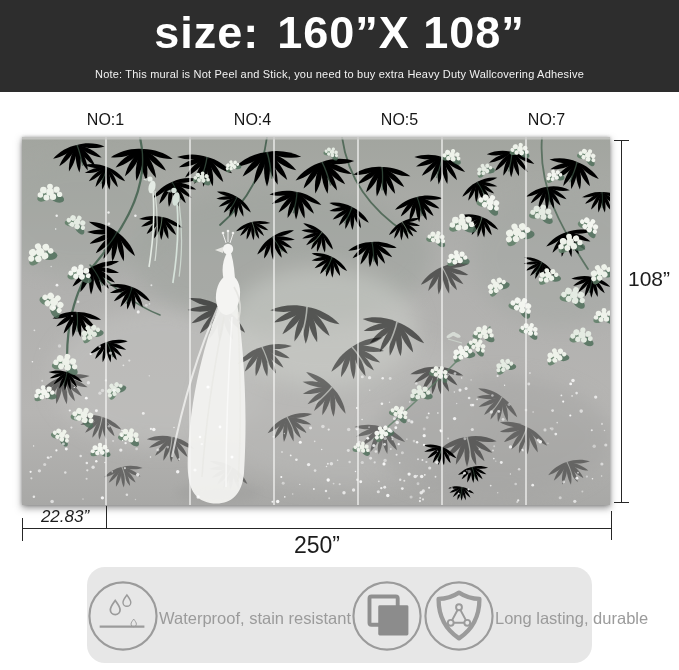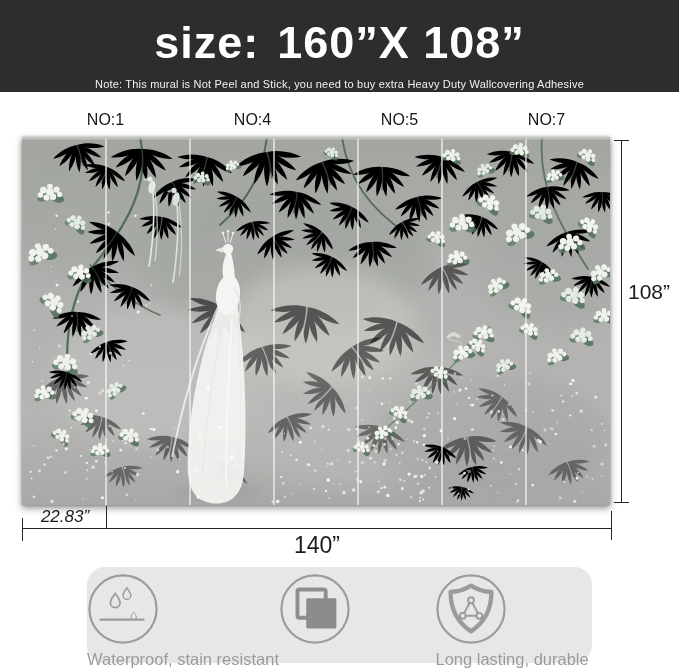--- a/index.html
+++ b/index.html
@@ -1,40 +1,40 @@
 <!DOCTYPE html>
 <html><head>
 <meta charset="utf-8">
 <style>
   html,body{margin:0;padding:0;background:#fff;}
   .page{position:relative;width:679px;height:670px;background:#ffffff;overflow:hidden;
         font-family:"Liberation Sans", sans-serif;}
   
   .topbar{position:absolute;left:0;top:0;width:679px;height:92px;background:#2d2d2d;
           color:#fff;text-align:center;}
-  .size-title{margin-top:14px;font-size:45px;font-weight:bold;line-height:58px;letter-spacing:1px;}
+  .size-title{margin-top:4px;font-size:45px;font-weight:bold;line-height:58px;letter-spacing:1px;}
   .size-title .size-label{margin-right:18px;}
   .note-line{font-size:11px;line-height:20px;letter-spacing:.2px;color:#f2f2f2;margin-top:2px;}
   
   .panel-labels{position:absolute;left:32px;top:107px;width:588px;height:26px;display:flex;}
   .panel-label{flex:1;text-align:center;font-size:16px;color:#161616;line-height:26px;}
   
   .mural-wrap{position:absolute;left:22px;top:137px;width:588px;height:368px;
               box-shadow:0 3px 7px rgba(40,40,40,.5),0 0 3px rgba(0,0,0,.25);}
   .mural-wrap svg{display:block;}
   
   .dl{position:absolute;background:#262626;}
   .dim-label{position:absolute;color:#1c1c1c;}
-  .h-dim-label{left:628px;top:280px;font-size:21px;}
+  .h-dim-label{left:628px;top:267px;font-size:21px;}
   .w-dim-label{left:22px;top:532px;width:590px;text-align:center;font-size:23px;}
   .p-dim-label{left:24px;top:507px;width:82px;text-align:center;font-size:17px;font-style:italic;}
   
   .features{position:absolute;left:87px;top:567px;width:505px;height:96px;background:#e7e7e7;
             border-radius:18px;display:flex;}
-  .feature{flex:1;display:flex;flex-direction:column;align-items:flex-start;padding-top:6px;}
+  .feature{flex:1;display:flex;align-items:center;padding-top:6px;}
   .feature-label{font-size:16.5px;color:#9b9b9b;margin-top:0px;white-space:nowrap;line-height:20px;}
 </style>
 </head>
 <body>
 
 <div class="page">
 
   <div class="topbar">
     <div class="size-title">
       <span class="size-label">size:</span><span>160”X 108”</span>
@@ -571,21 +571,21 @@
   <div class="dl" style="left:621px;top:141px;width:1px;height:362px;"></div>
   <div class="dl" style="left:614px;top:140px;width:15px;height:1px;"></div>
   <div class="dl" style="left:614px;top:502px;width:15px;height:1px;"></div>
   <div class="dim-label h-dim-label">108”</div>
 
   <div class="dl" style="left:22px;top:528px;width:590px;height:1px;"></div>
   <div class="dl" style="left:22px;top:518px;width:1px;height:23px;"></div>
   <div class="dl" style="left:611px;top:511px;width:1px;height:29px;"></div>
   <div class="dl" style="left:106px;top:506px;width:1px;height:23px;"></div>
   <div class="dim-label p-dim-label">22.83”</div>
-  <div class="dim-label w-dim-label">140”</div>
+  <div class="dim-label w-dim-label">250”</div>
 
   <div class="features">
     <div class="feature">
       <span>
         <svg width="72" height="72" viewBox="-37 -37 74 74">
           <circle cx="0" cy="0" r="34.5" fill="none" stroke="#9b9b9b" stroke-width="2.2"></circle>
           <g fill="none" stroke="#9b9b9b" stroke-width="1.8">
             <path d="M0,-7 C2.5,-3.5 5,-0.5 5,2.5 A5,5 0 1 1 -5,2.5 C-5,-0.5 -2.5,-3.5 0,-7 Z" transform="translate(-8,-9)"></path>
             <path d="M0,-7 C2.5,-3.5 5,-0.5 5,2.5 A5,5 0 1 1 -5,2.5 C-5,-0.5 -2.5,-3.5 0,-7 Z" transform="translate(4,-16) scale(0.8)"></path>
             <path d="M0,-7 C2.5,-3.5 5,-0.5 5,2.5 A5,5 0 1 1 -5,2.5 C-5,-0.5 -2.5,-3.5 0,-7 Z" transform="translate(11,7) scale(0.55)"></path>

